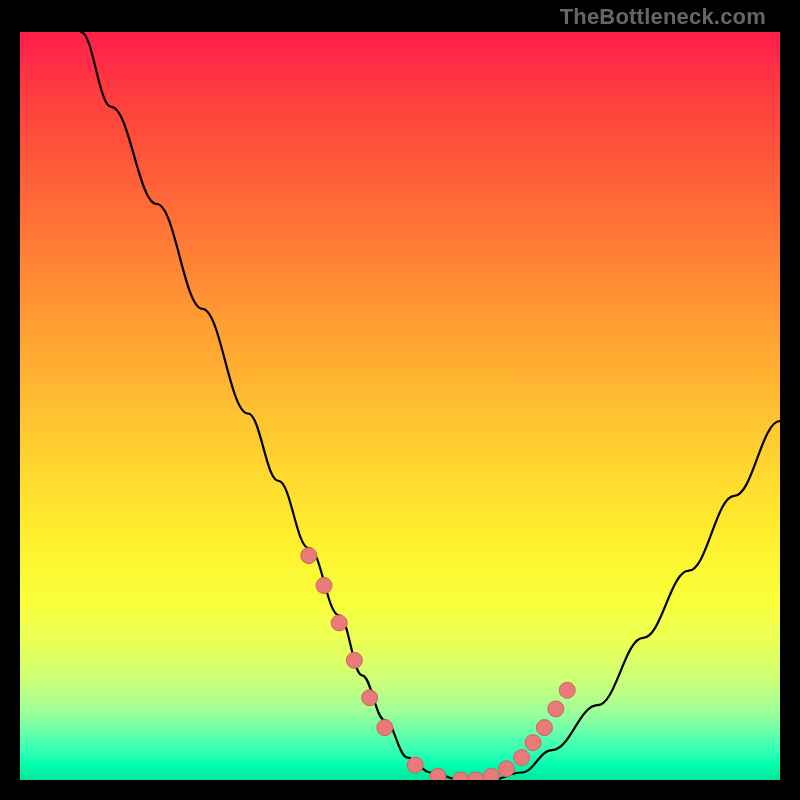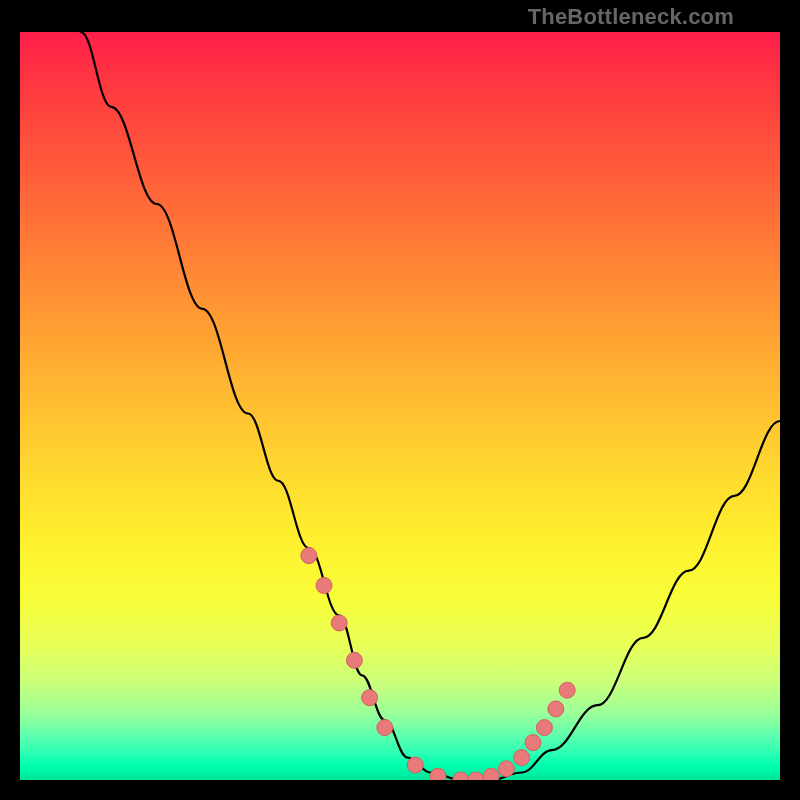--- a/index.html
+++ b/index.html
@@ -9,20 +9,21 @@
     height: 800px;
     background: #000;
     overflow: hidden;
     font-family: Arial, Helvetica, sans-serif;
   }
   .frame {
     position: relative;
     width: 744px;
     height: 800px;
     background: #000;
+    padding-left: 32px;
   }
   .watermark {
     position: absolute;
     top: 4px;
     right: 10px;
     color: #666;
     font-size: 22px;
     font-weight: 600;
     letter-spacing: 0.2px;
     user-select: none;

